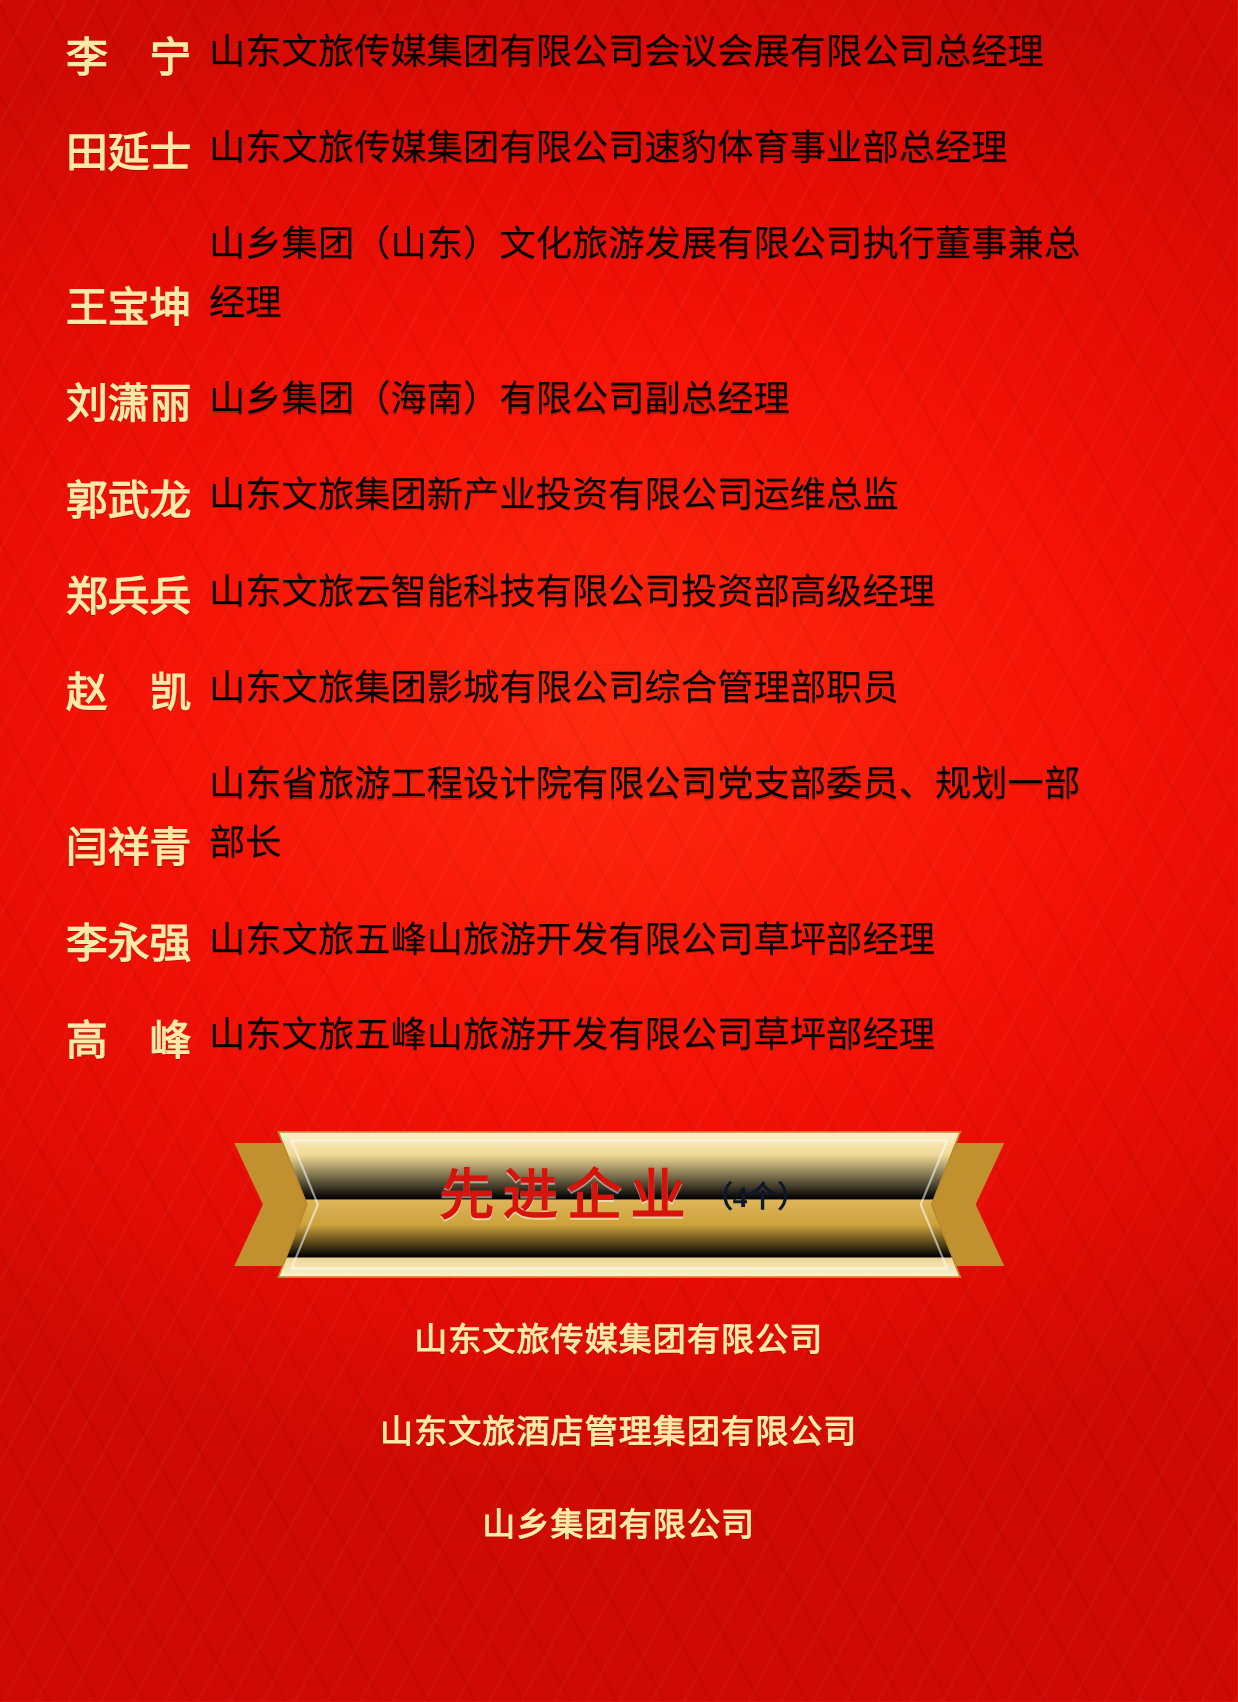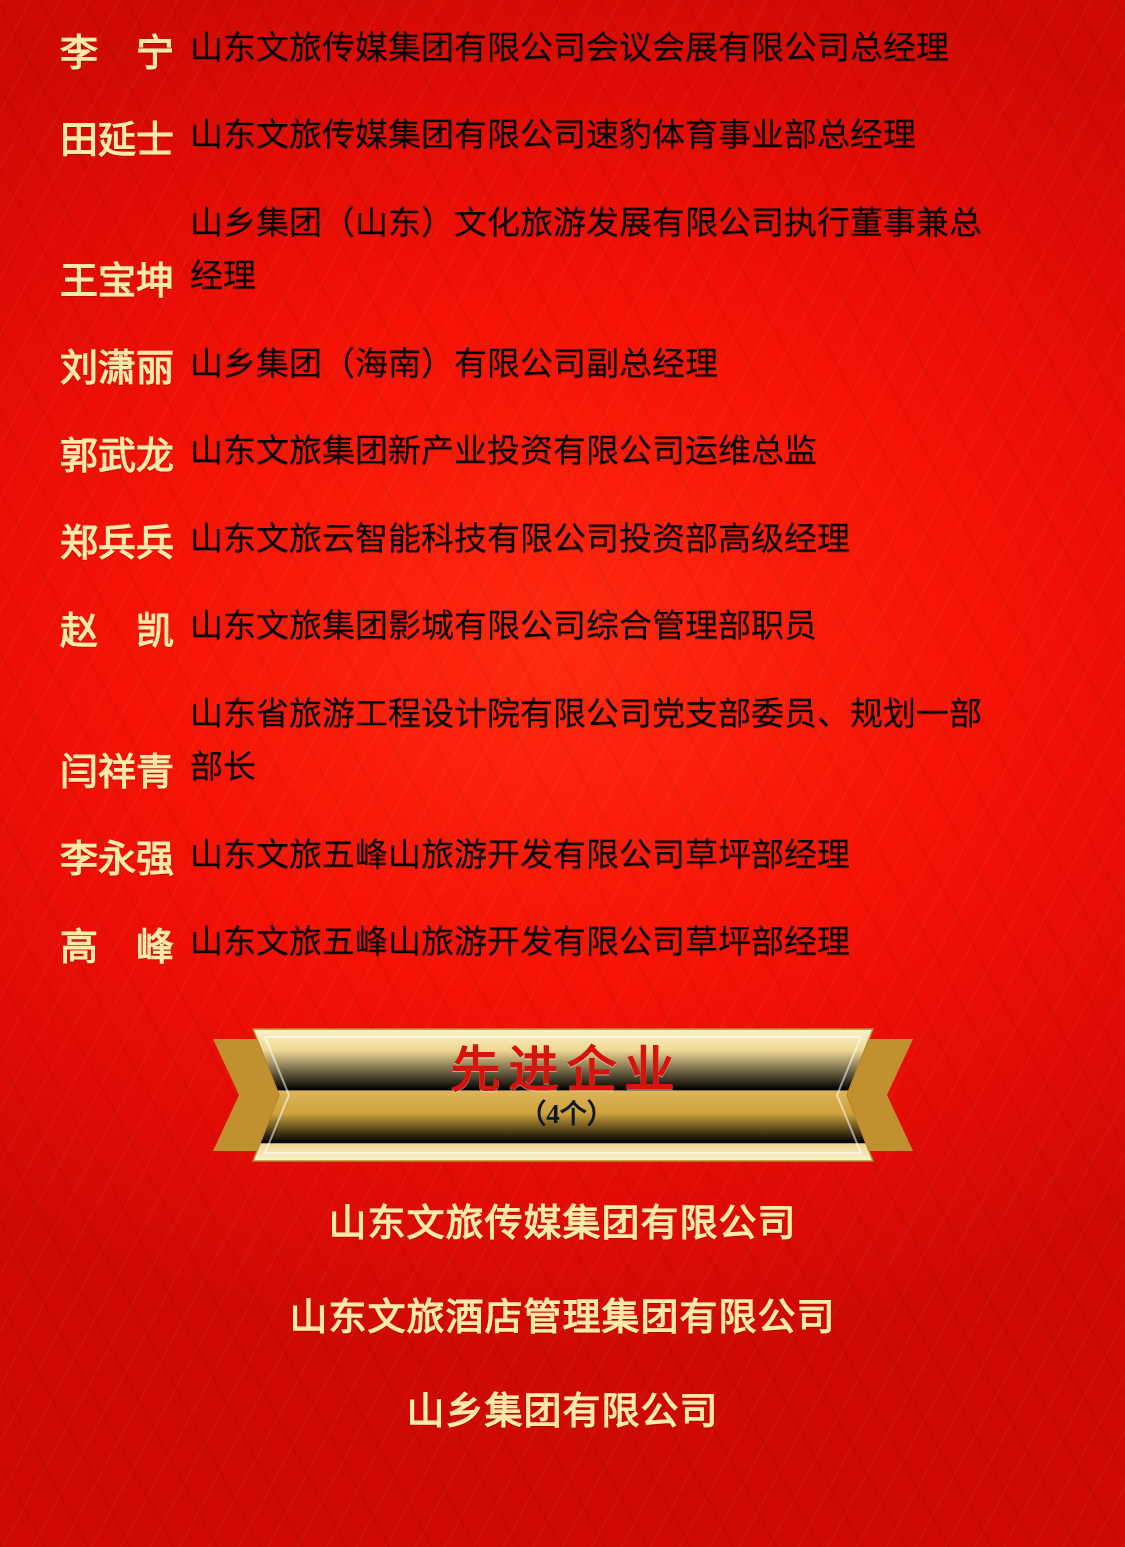--- a/index.html
+++ b/index.html
@@ -86,21 +86,21 @@
   }
   .banner-inner {
     position: absolute;
     left: 0;
     top: 0;
     width: 700px;
     height: 124px;
     clip-path: polygon(0% 0%, 100% 0%, 92% 50%, 100% 100%, 0% 100%, 8% 50%);
     background: linear-gradient(180deg, #f9eec0 0%, #ecd28a 18%, #dcb456 48%, #cfa23c 64%, #ecd694 88%, #faf0c6 100%);
     display: flex;
-    flex-direction: column;
+    flex-direction: row;
     align-items: center;
     justify-content: center;
   }
   .banner-title {
     font-size: 50px;
     font-weight: bold;
     color: #d6140b;
     letter-spacing: 8px;
     line-height: 1.05;
     text-shadow: 0 1px 0 rgba(255,255,255,0.5);
@@ -116,21 +116,21 @@
   }
 
   
   .company-list {
     margin: 36px 0 0 0;
     padding: 0;
     list-style: none;
     text-align: center;
   }
   .company-item {
-    font-size: 38px;
+    font-size: 30px;
     font-weight: bold;
     color: #ffe9a8;
     line-height: 1.2;
     margin-bottom: 48px;
     text-shadow: 0 1px 0 rgba(120,20,0,0.45);
     letter-spacing: 1px;
   }
 </style>
 </head>
 <body>

